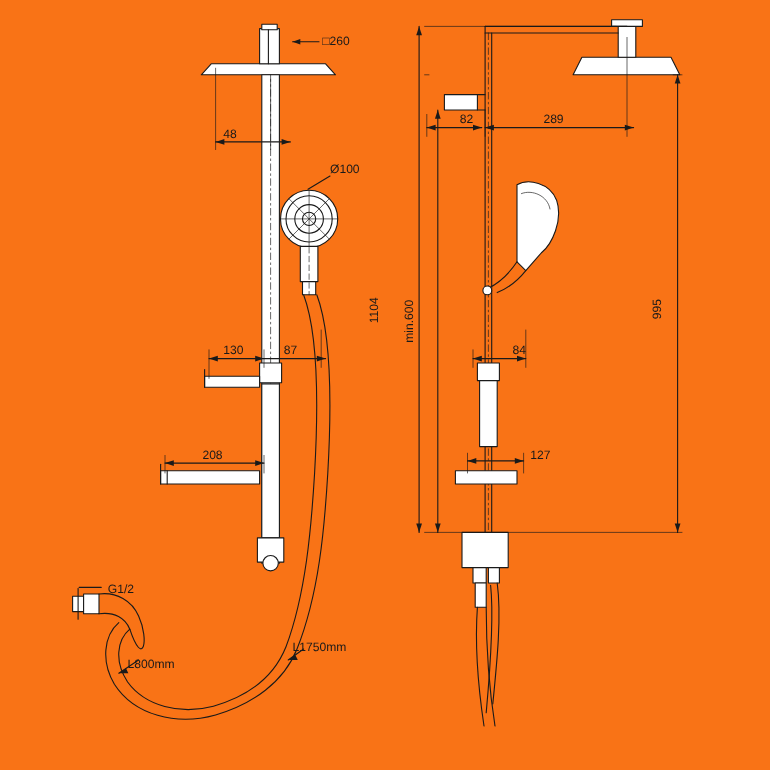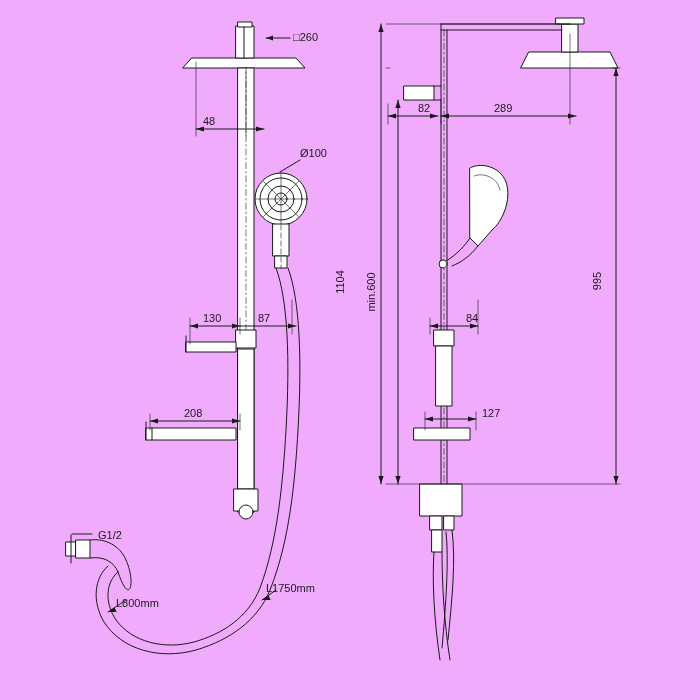--- a/index.html
+++ b/index.html
@@ -1,17 +1,17 @@
 <!DOCTYPE html>
 <html><head>
 <meta charset="utf-8">
 <style>
   html,body{margin:0;padding:0;background:#ffffff;}
   body{width:700px;height:700px;overflow:hidden;font-family:"Liberation Sans",sans-serif;}
-  #stage{position:relative;width:700px;height:700px;background:#f0abfc;}
+  #stage{position:relative;width:700px;height:700px;background:#f97316;}
   svg{display:block;}
   .lbl{font-family:"Liberation Sans",sans-serif;font-size:11px;fill:#1a1a1a;}
   .lbl-v{font-family:"Liberation Sans",sans-serif;font-size:11px;fill:#1a1a1a;}
 </style>
 </head>
 <body>
 
 <div id="stage">
 <svg width="700" height="700" viewBox="0 0 700 700">
   <g fill="none" stroke="#1a1a1a" stroke-width="1" stroke-linecap="round" stroke-linejoin="round">

